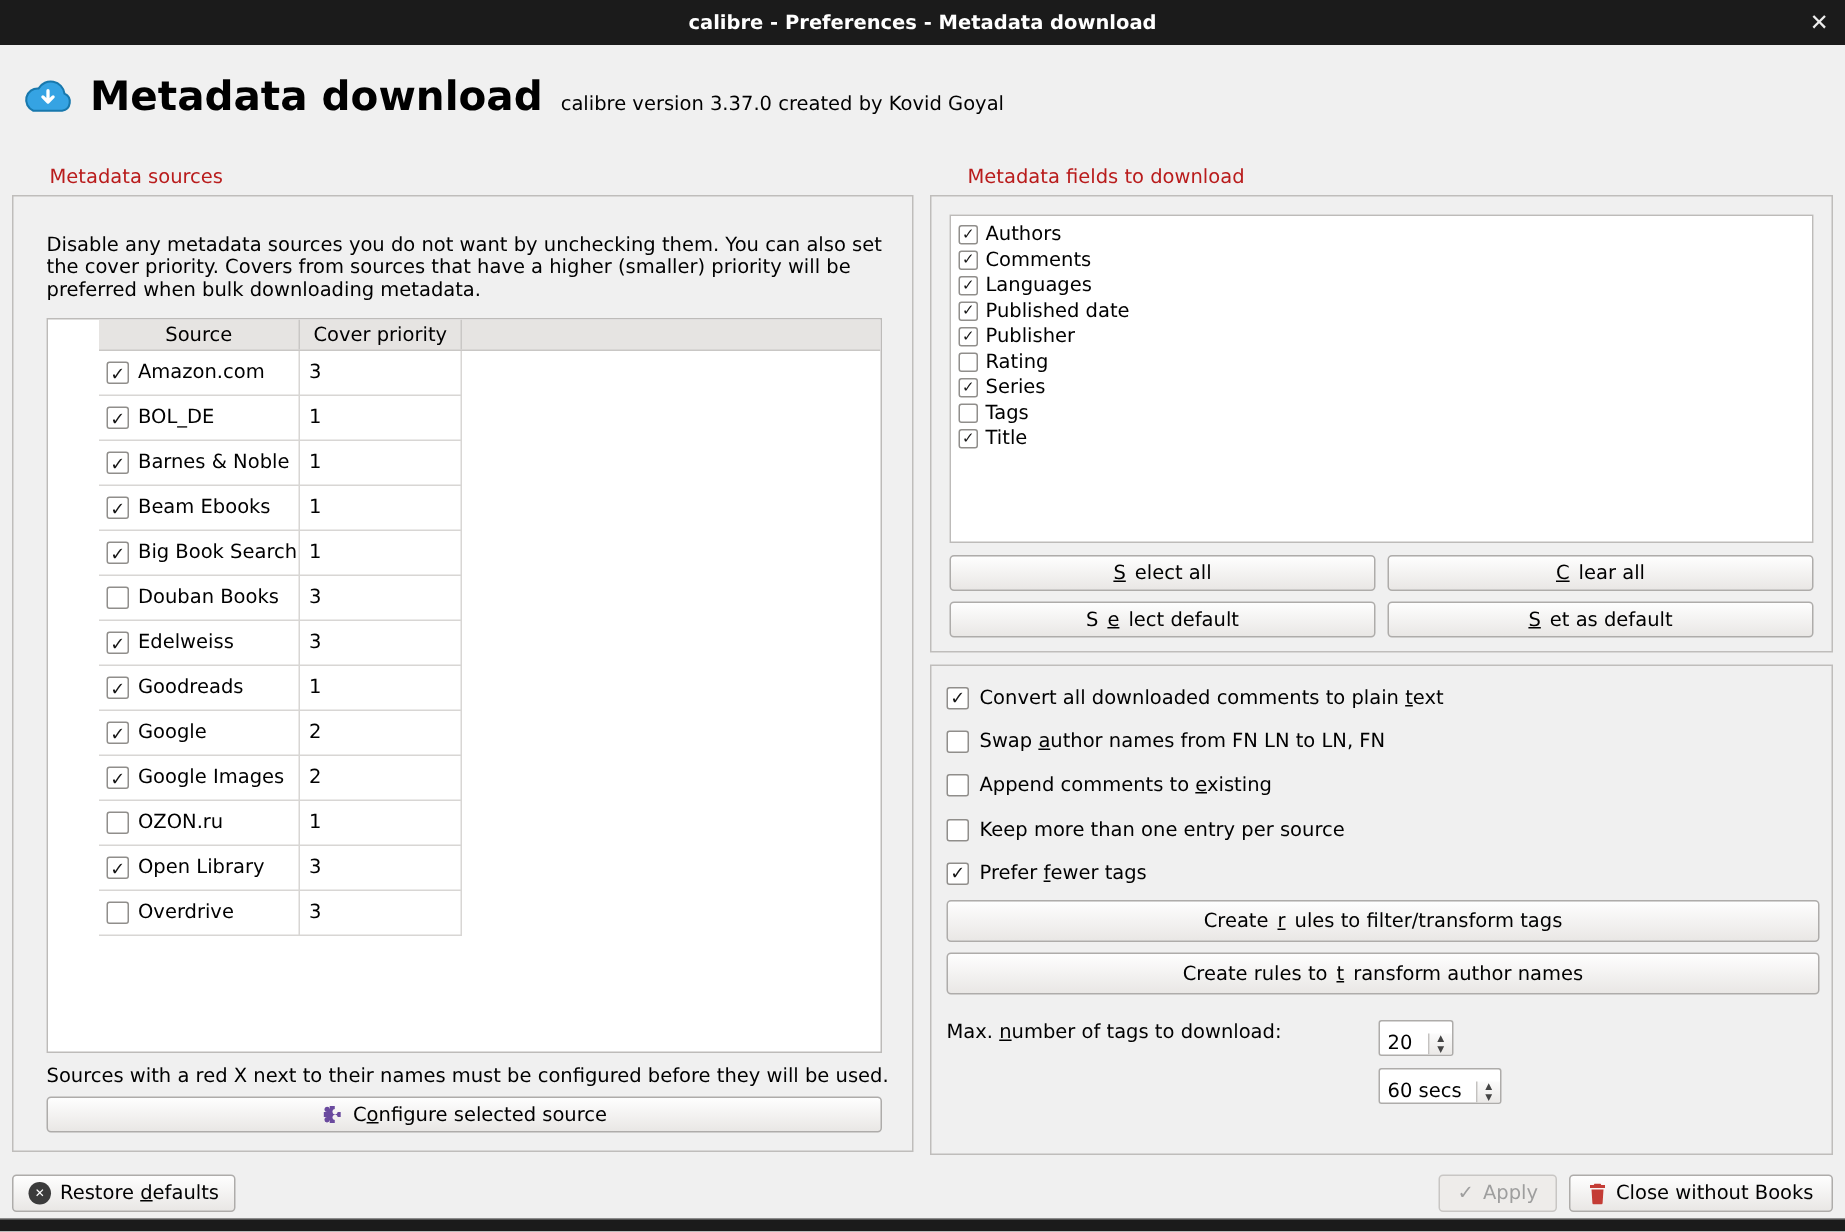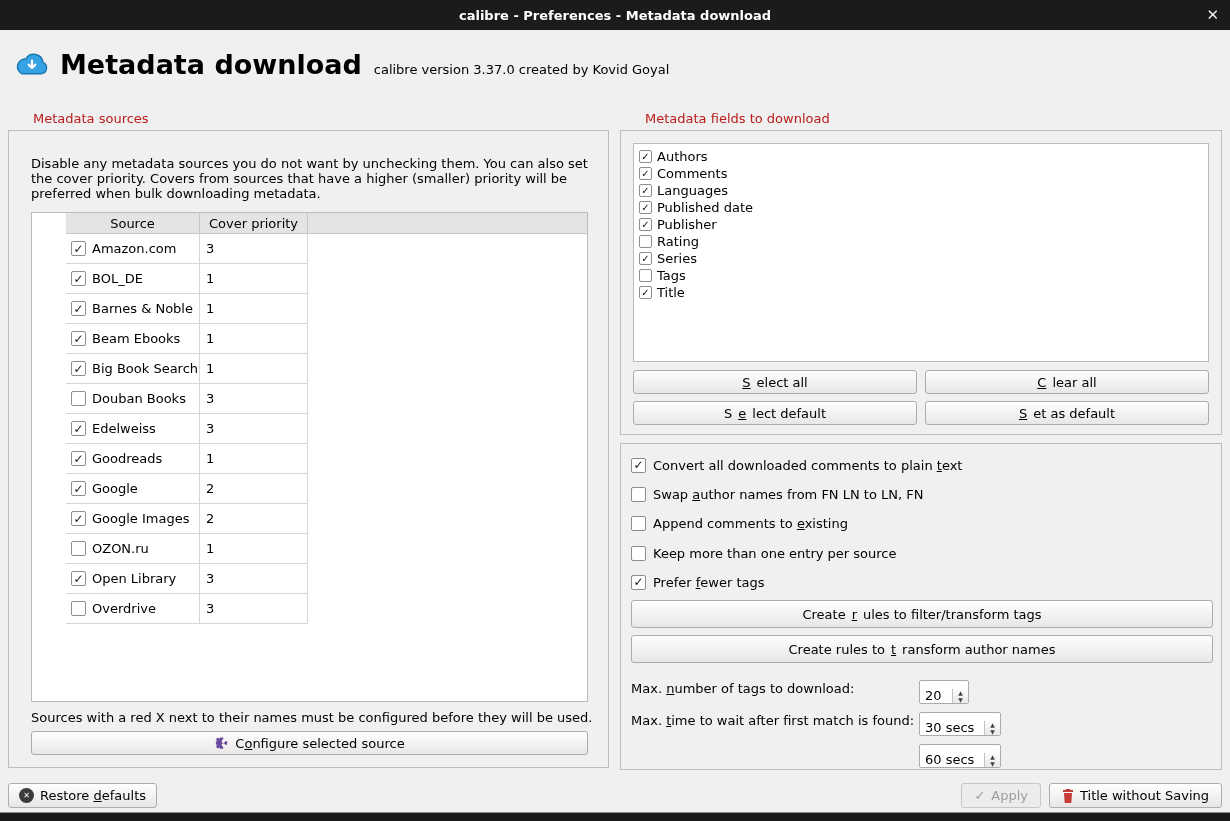--- a/index.html
+++ b/index.html
@@ -347,30 +347,20 @@
         <span class="opt-label">Prefer <u>f</u>ewer tags</span>
       </div>
     </div>
   <button class="btn wide-btn">Create <u>r</u>ules to filter/transform tags</button>
   <button class="btn wide-btn">Create rules to <u>t</u>ransform author names</button>
   <div id="spin-rows">
       <div class="spinrow">
         <span class="spin-label">Max. <u>n</u>umber of tags to download:</span>
         <div class="spin narrow">
           <span class="spin-val">20</span>
-          <span class="spin-arrows">
-            <span class="spin-up">▲</span>
-            <span class="spin-down">▼</span>
-          </span>
-        </div>
-      </div>
-      <div class="spinrow">
-        <span class="spin-label">Max. <u>t</u>ime to wait after first match is found:</span>
-        <div class="spin wide">
-          <span class="spin-val">30 secs</span>
           <span class="spin-arrows">
             <span class="spin-up">▲</span>
             <span class="spin-down">▼</span>
           </span>
         </div>
       </div>
       <div class="spinrow">
         <div class="spin wide">
           <span class="spin-val">60 secs</span>
           <span class="spin-arrows">
@@ -389,18 +379,18 @@
   </button>
   <div class="footer-right">
     <button class="btn disabled">
       <span class="apply-check">✓</span>
       <span>Apply</span>
     </button>
     <button class="btn">
       <svg width="12" height="14" viewBox="0 0 12 14">
         <path fill="#c43c35" d="M4 0h4l.5 1H11v2H1V1h2.5zM2 4h8l-.6 9.2a1 1 0 0 1-1 .8H3.6a1 1 0 0 1-1-.8z"></path>
       </svg>
-      <span>Title without Saving</span>
+      <span>Close without Books</span>
     </button>
   </div>
 </div>
 
 <div class="bottom-strip"></div>
 
 </body></html>

